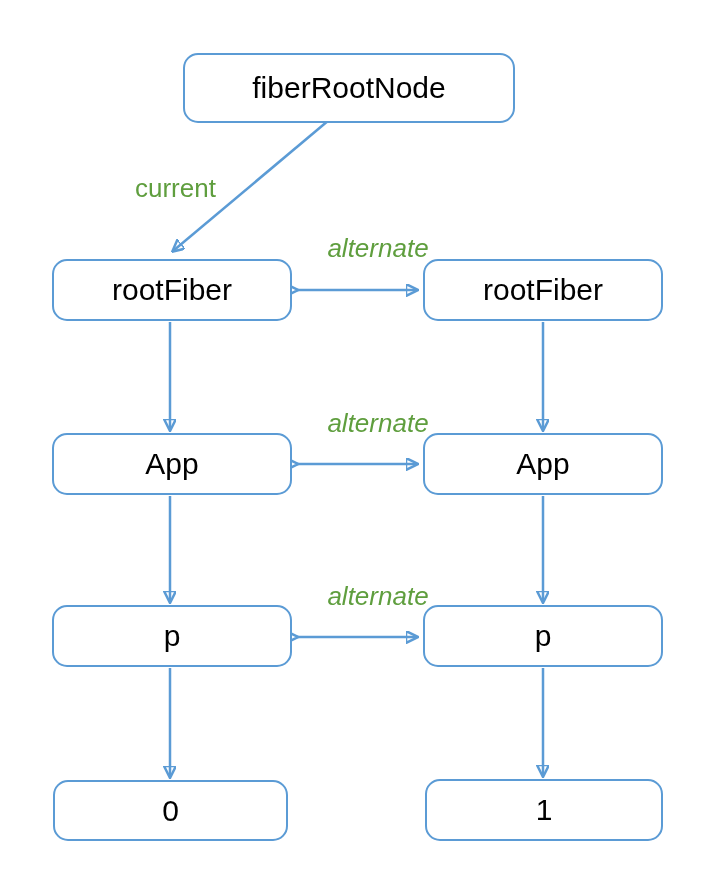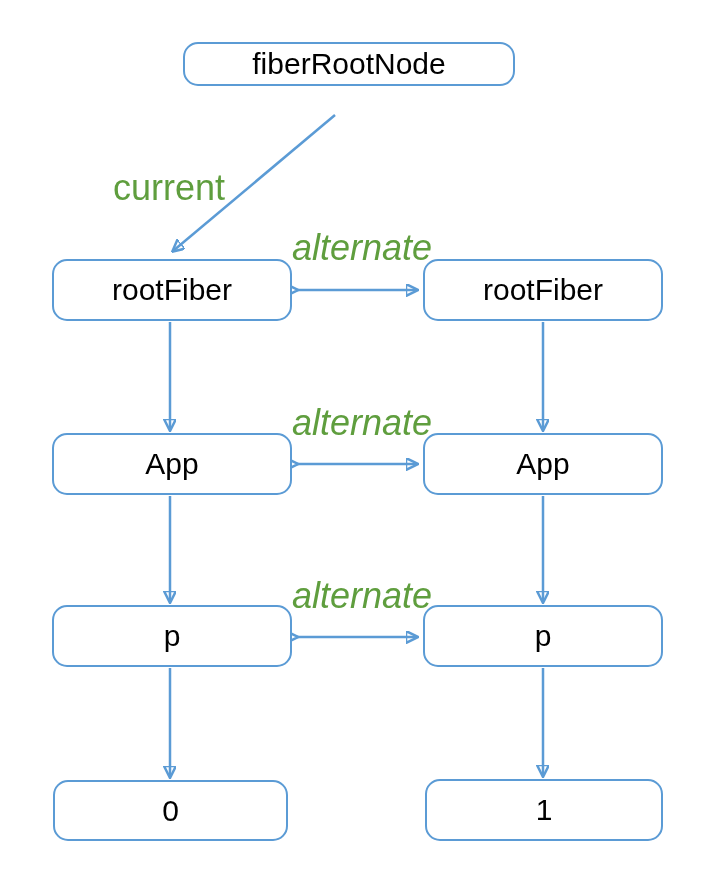--- a/index.html
+++ b/index.html
@@ -25,31 +25,32 @@
     color:var(--node-text);
     font-size:30px;
     display:flex;
     align-items:center;
     justify-content:center;
     text-align:center;
   }
   .edge-label{
     position:absolute;
     color:var(--green);
-    font-size:36px;
+    font-size:26px;
     line-height:36px;
     white-space:nowrap;
+    margin-left:22px;
   }
   .edge-label.centered{text-align:center;font-style:italic;}
   #edges{position:absolute;left:0;top:0;width:716px;height:890px;}
   #edges line, #edges path{stroke:var(--blue);stroke-width:2.5;fill:none;}
   .arrowhead{fill:var(--blue);stroke:none;}
 
   
-  #n-fiber-root{left:183px;top:42px;width:332px;height:44px;}
+  #n-fiber-root{left:183px;top:53px;width:332px;height:70px;}
   #n-rootfiber-l{left:52px;top:259px;width:240px;height:62px;}
   #n-rootfiber-r{left:423px;top:259px;width:240px;height:62px;}
   #n-app-l{left:52px;top:433px;width:240px;height:62px;}
   #n-app-r{left:423px;top:433px;width:240px;height:62px;}
   #n-p-l{left:52px;top:605px;width:240px;height:62px;}
   #n-p-r{left:423px;top:605px;width:240px;height:62px;}
   #n-child-0{left:53px;top:780px;width:235px;height:61px;}
   #n-child-1{left:425px;top:779px;width:238px;height:62px;}
 
   

